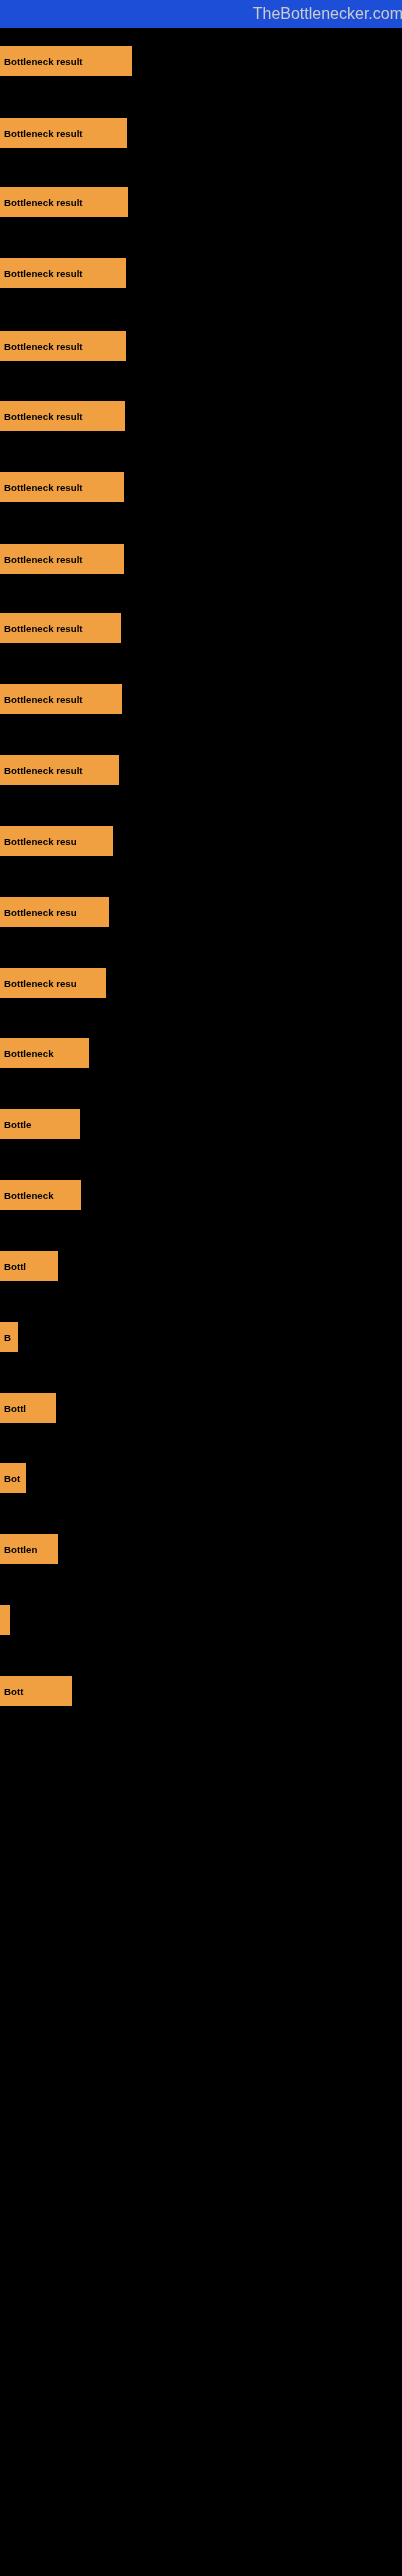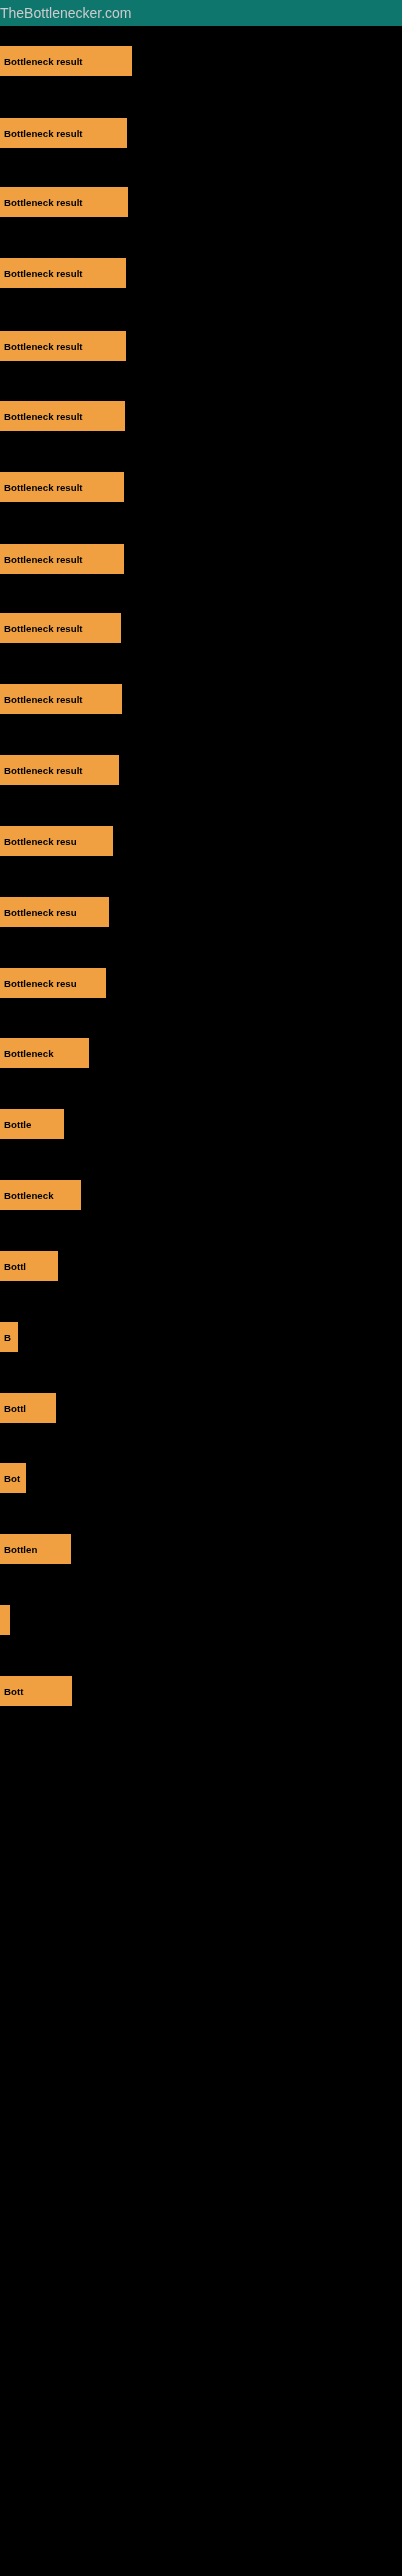--- a/index.html
+++ b/index.html
@@ -10,25 +10,25 @@
 
     body {
       background-color: #000;
       width: 403px;
       min-height: 2576px;
       font-family: Arial, sans-serif;
       position: relative;
     }
 
     .site-title {
-      text-align: left;
+      text-align: right;
       color: #ccc;
-      font-size: 14px;
+      font-size: 16px;
       padding: 4.8px 0;
-      background: #0f766e;
+      background: #1d4ed8;
     }
 
     .bar-container {
       position: absolute;
       left: 0;
     }
 
     .bottleneck-bar {
       background-color: #f0a040;
       color: #000;
@@ -89,39 +89,39 @@
     <div class="bar-container" style="top: 897px; left: 0px; width: 109px;">
       <div class="bottleneck-bar" style="width: 109px;">Bottleneck resu</div>
     </div>
     <div class="bar-container" style="top: 968px; left: 0px; width: 106px;">
       <div class="bottleneck-bar" style="width: 106px;">Bottleneck resu</div>
     </div>
     <div class="bar-container" style="top: 1038px; left: 0px; width: 89px;">
       <div class="bottleneck-bar" style="width: 89px;">Bottleneck</div>
     </div>
     <div class="bar-container" style="top: 1109px; left: 0px; width: 64px;">
-      <div class="bottleneck-bar" style="width: 64px;">Bottle</div>
+      <div class="bottleneck-bar" style="width: 80px;">Bottle</div>
     </div>
     <div class="bar-container" style="top: 1180px; left: 0px; width: 81px;">
       <div class="bottleneck-bar" style="width: 81px;">Bottleneck</div>
     </div>
     <div class="bar-container" style="top: 1251px; left: 0px; width: 58px;">
       <div class="bottleneck-bar" style="width: 58px;">Bottl</div>
     </div>
     <div class="bar-container" style="top: 1322px; left: 0px; width: 17.7px;">
       <div class="bottleneck-bar" style="width: 17.7px;">B</div>
     </div>
     <div class="bar-container" style="top: 1393px; left: 0px; width: 56px;">
       <div class="bottleneck-bar" style="width: 56px;">Bottl</div>
     </div>
     <div class="bar-container" style="top: 1463px; left: 0px; width: 34px;">
       <div class="bottleneck-bar" style="width: 26px;">Bot</div>
     </div>
     <div class="bar-container" style="top: 1534px; left: 0px; width: 71px;">
-      <div class="bottleneck-bar" style="width: 71px;">Bottlen</div>
+      <div class="bottleneck-bar" style="width: 58px;">Bottlen</div>
     </div>
     <div class="bar-container" style="top: 1605px; left: 0px; width: 9.7px;">
       <div class="bottleneck-bar" style="width: 9.7px;"></div>
     </div>
     <div class="bar-container" style="top: 1676px; left: 0px; width: 52px;">
       <div class="bottleneck-bar" style="width: 72px;">Bott</div>
     </div>
   </div>
 
 

